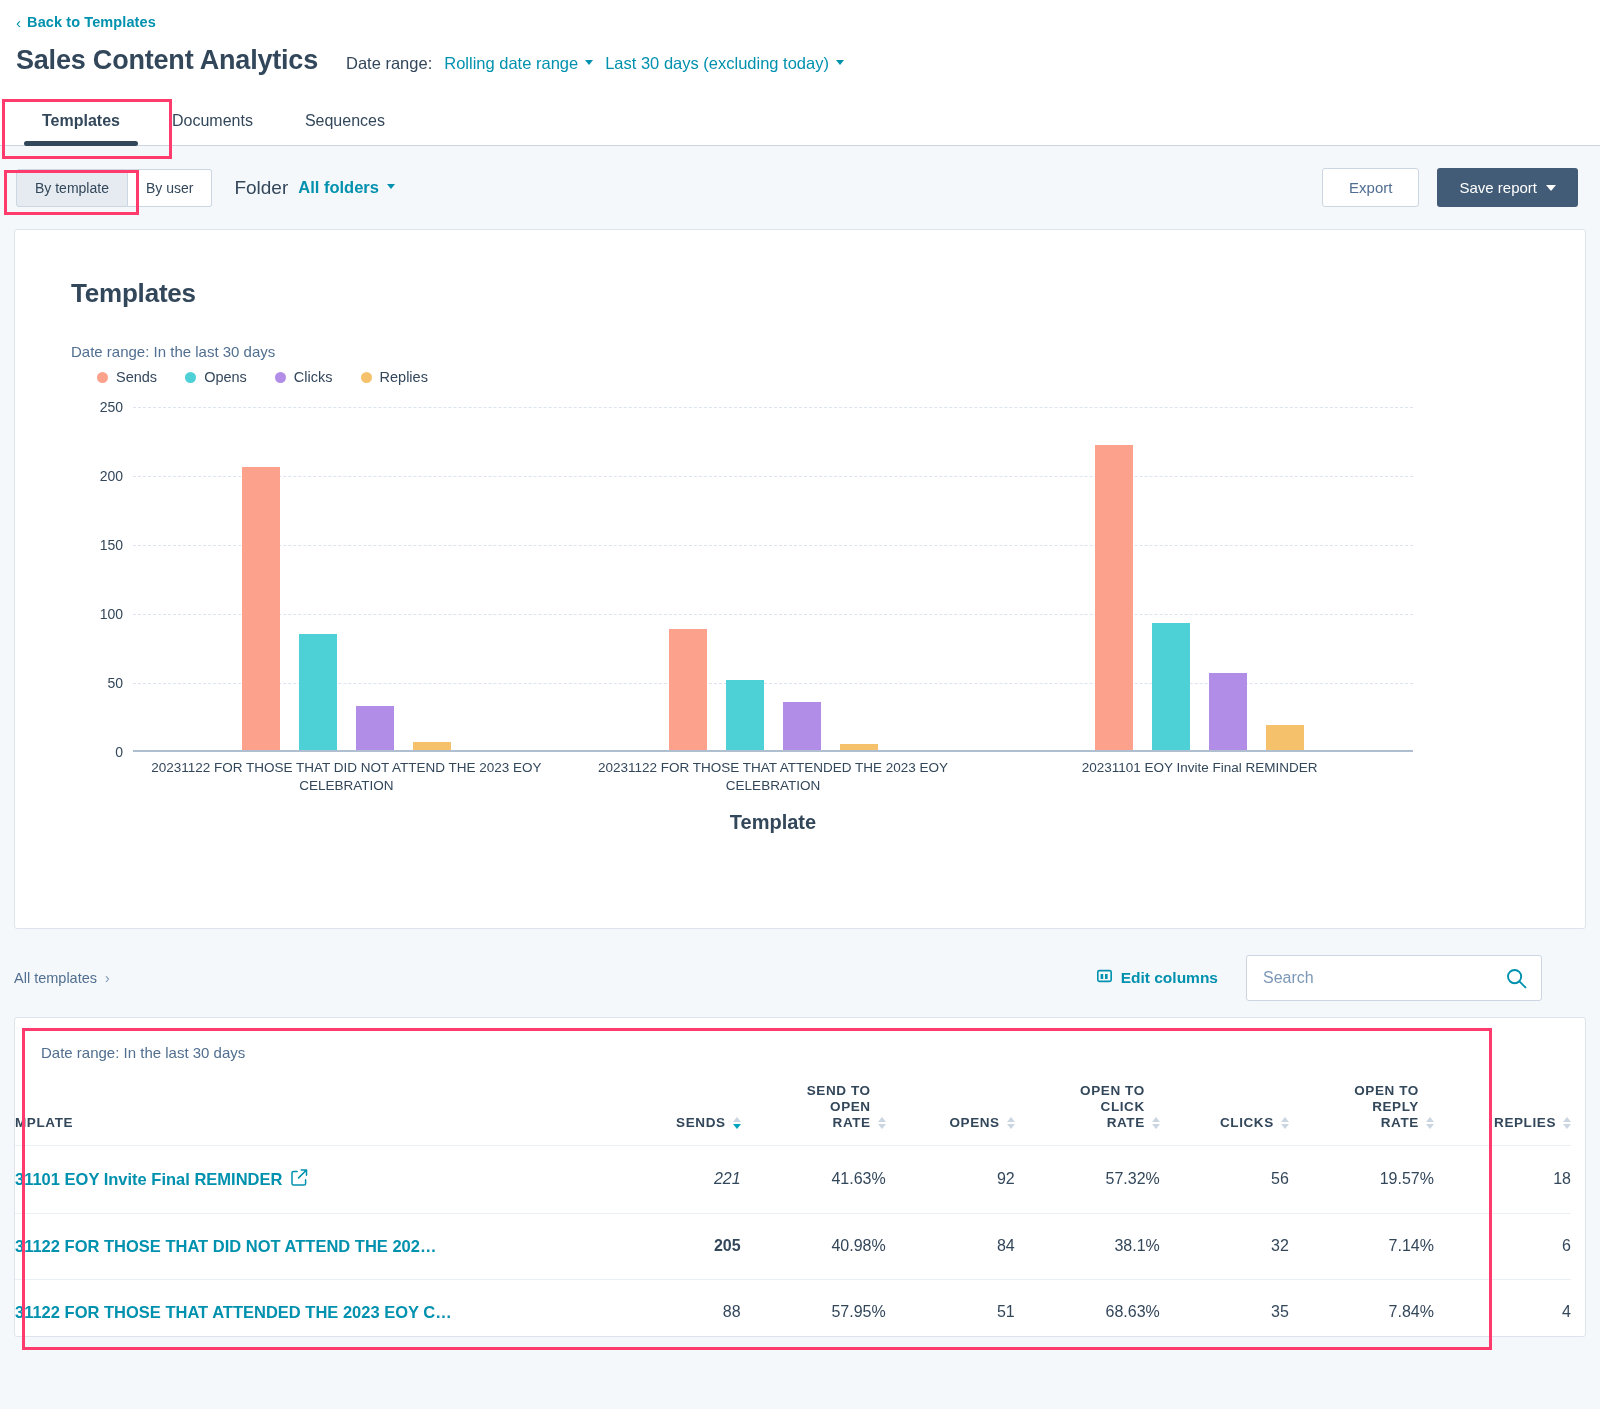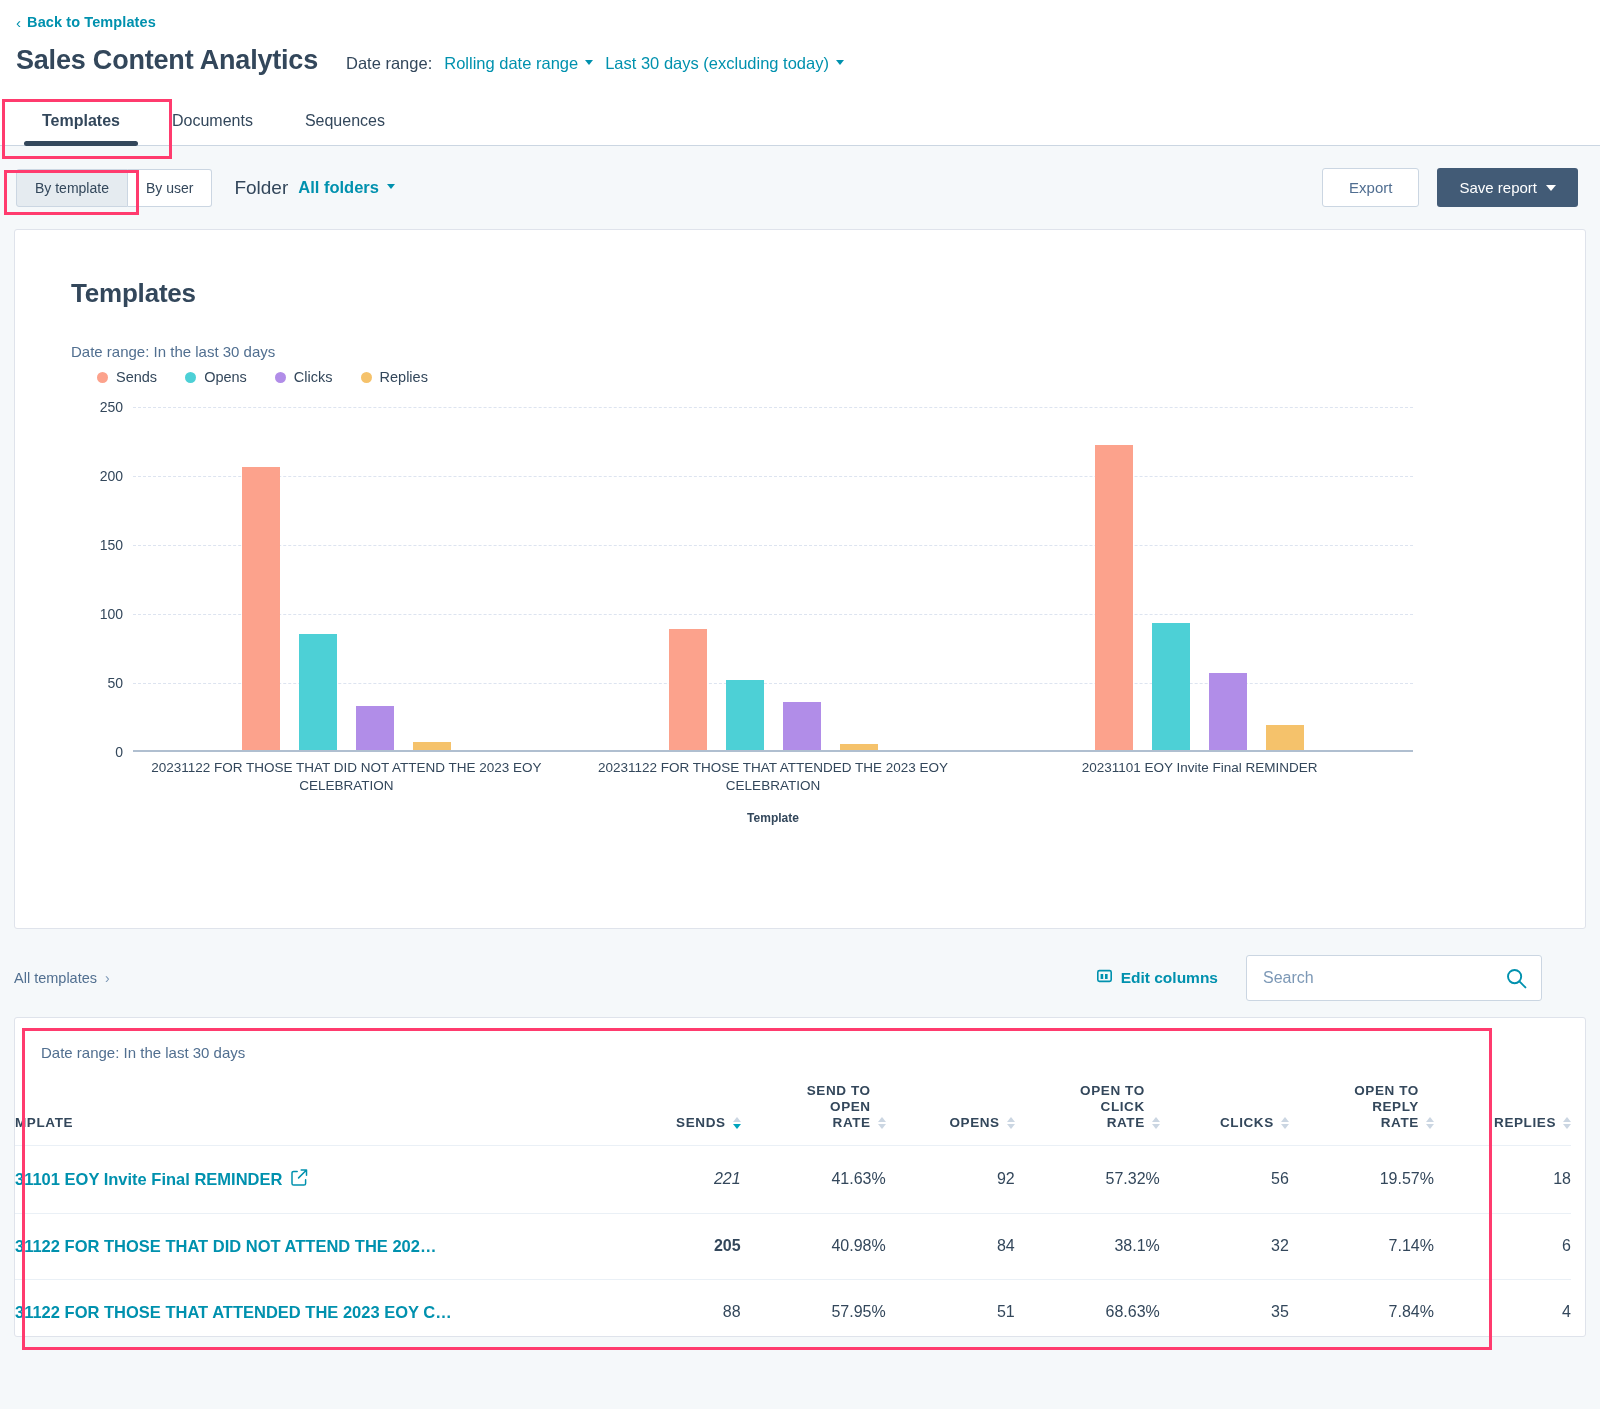--- a/index.html
+++ b/index.html
@@ -257,21 +257,21 @@
     font-size: 13.5px;
     color: #33475B;
     line-height: 1.35;
     padding: 0 14px;
   }
   .x-axis-title {
     position: absolute;
     left: 118px; right: 172px;
     top: 404px;
     text-align: center;
-    font-size: 12px;
+    font-size: 20px;
     font-weight: 700;
     color: #33475B;
   }
 
   
   .table-toolbar {
     display: flex;
     align-items: center;
     padding: 26px 58px 16px 14px;
   }

